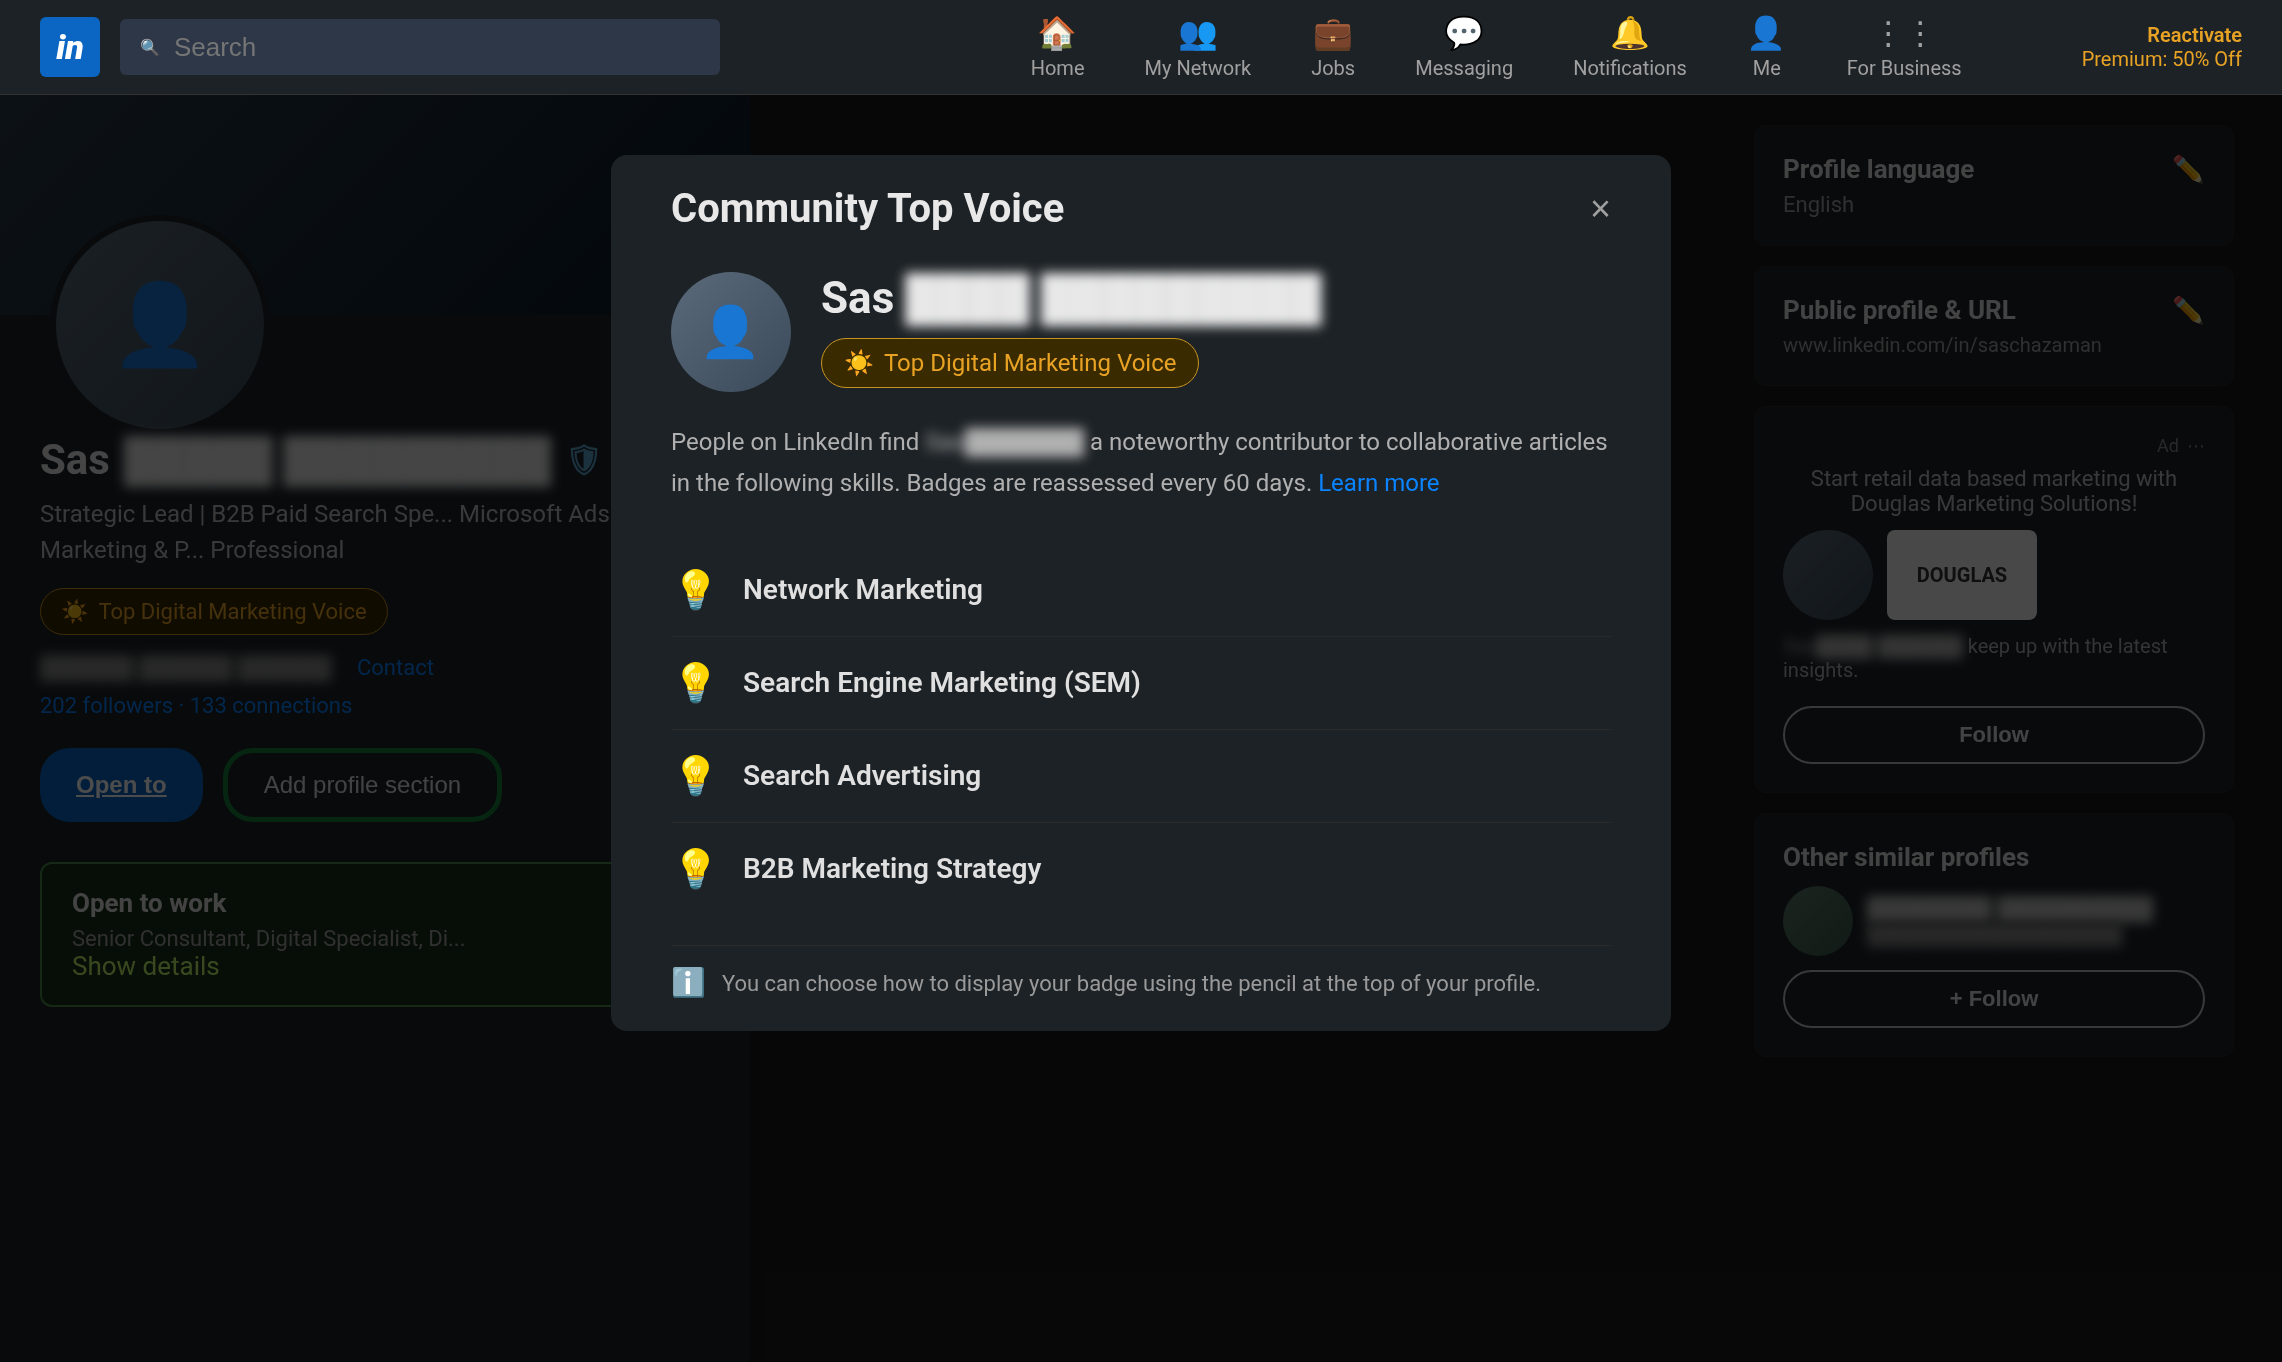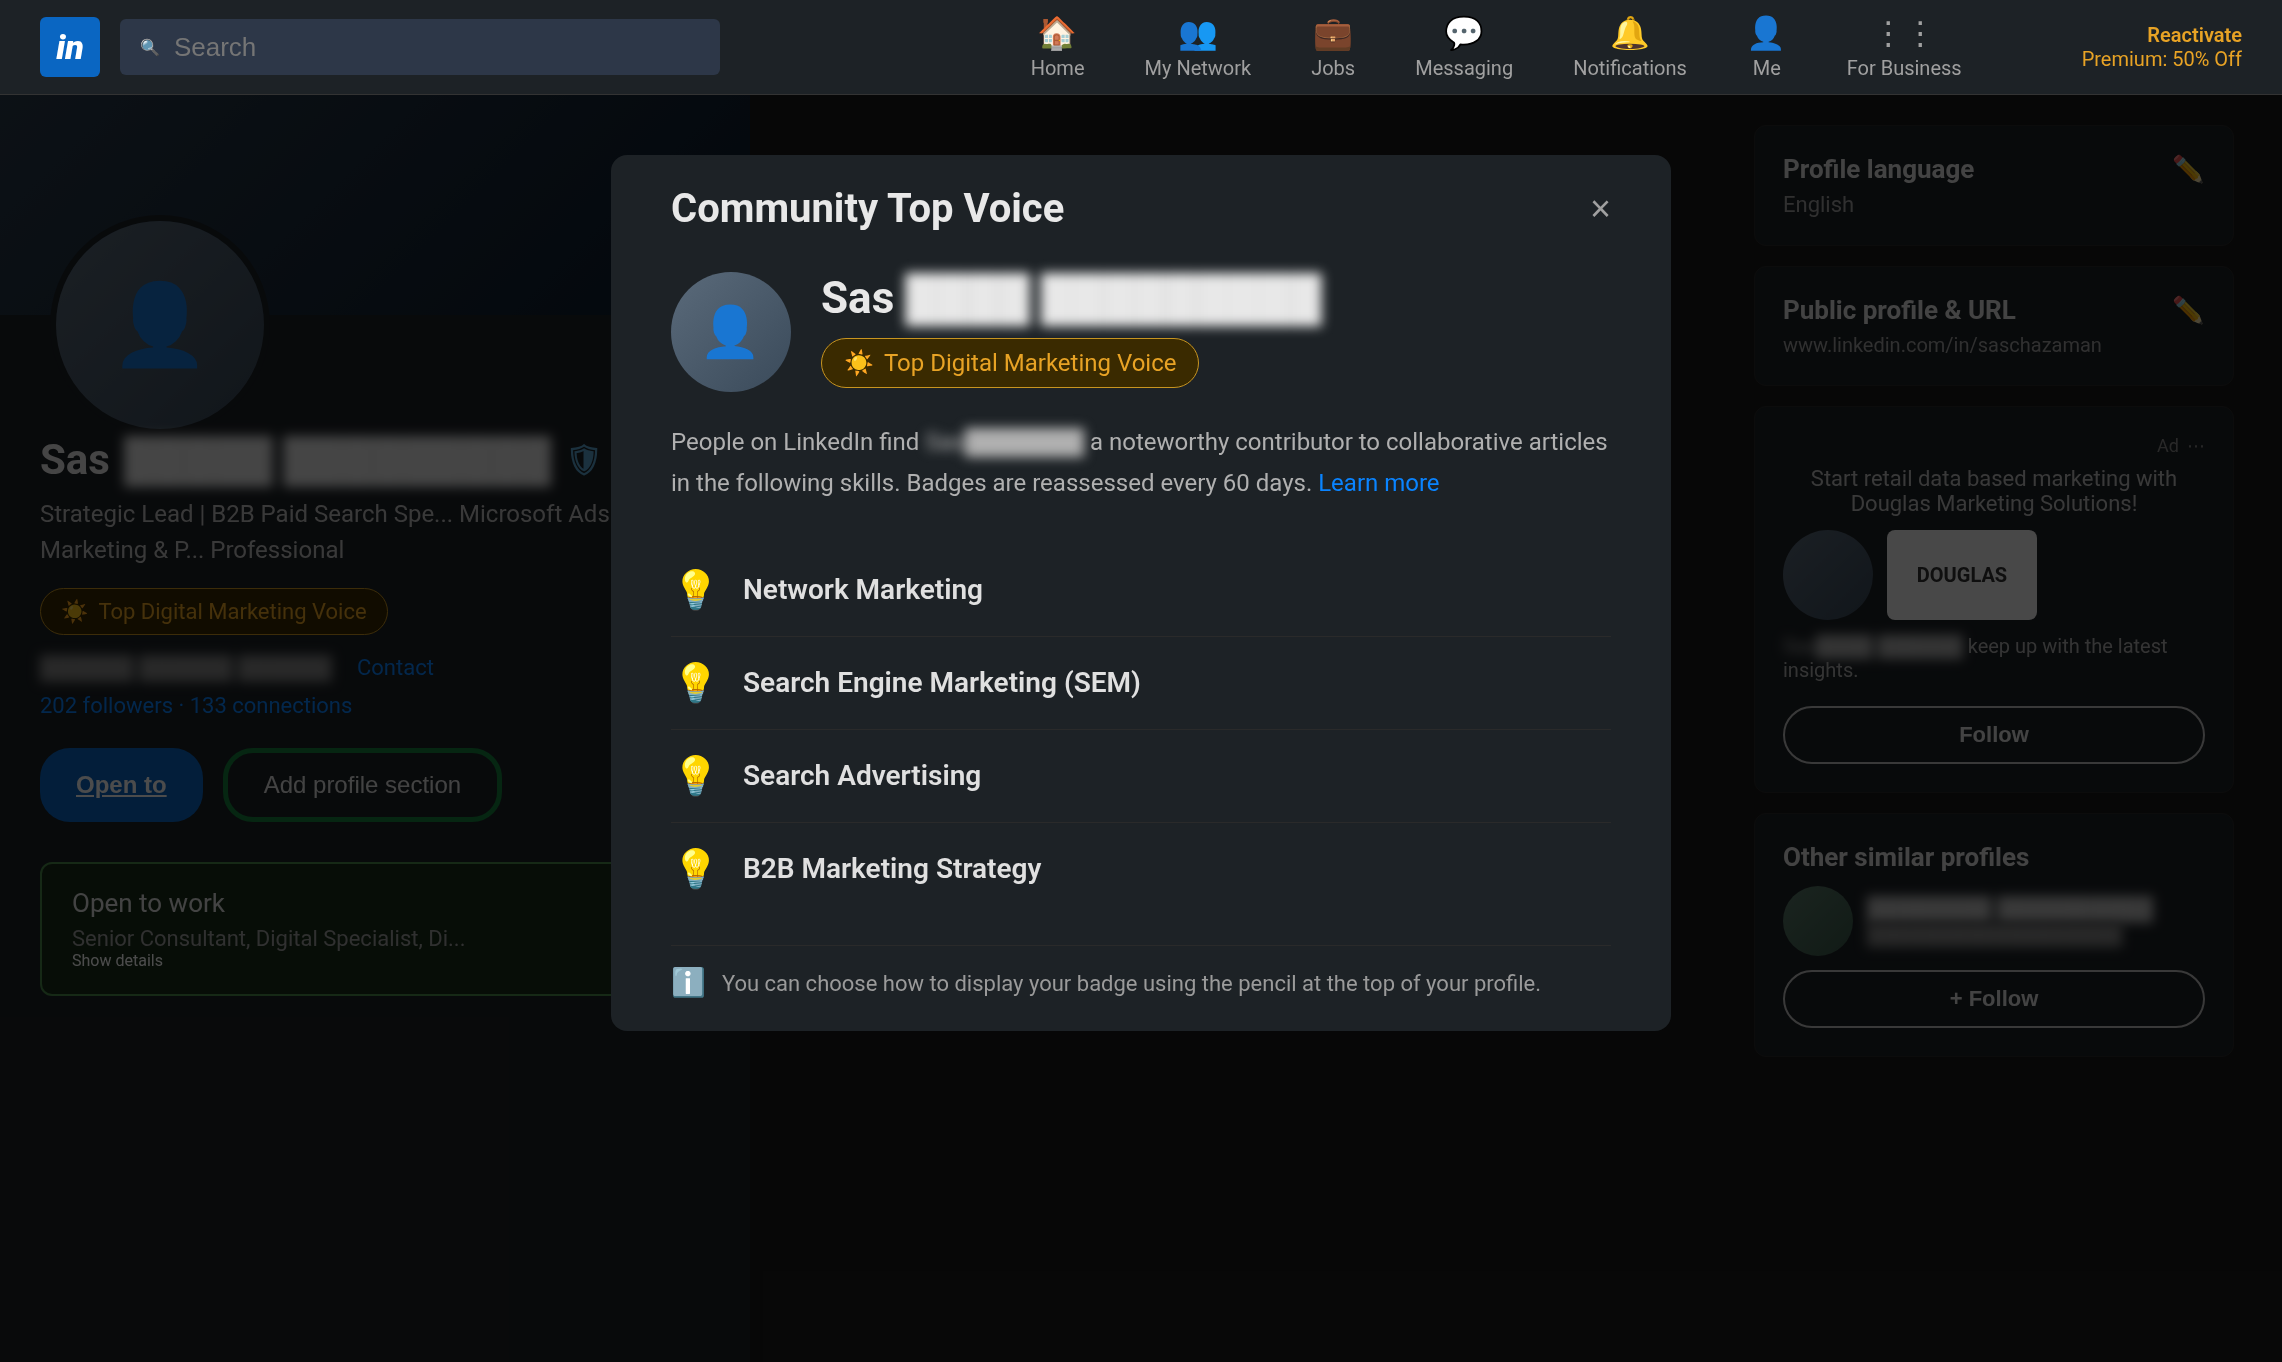--- a/index.html
+++ b/index.html
@@ -198,31 +198,31 @@
     }
     .open-to-work {
       background: #1a2e1a;
       border: 2px solid #4a8a4a;
       border-radius: 12px;
       padding: 24px 30px;
       margin-bottom: 20px;
     }
     .open-to-work-title {
       font-size: 26px;
-      font-weight: 400;
+      font-weight: 700;
       color: #e0e0e0;
       margin-bottom: 8px;
     }
     .open-to-work-desc {
       font-size: 22px;
       color: #a0a0a0;
     }
     .show-details-link {
-      color: #ffffff;
-      font-size: 16px;
+      color: #bef264;
+      font-size: 26px;
       cursor: pointer;
       text-decoration: none;
     }
 
     
     .right-sidebar {
       width: 540px;
       position: absolute;
       right: 18px;
       top: 0;

